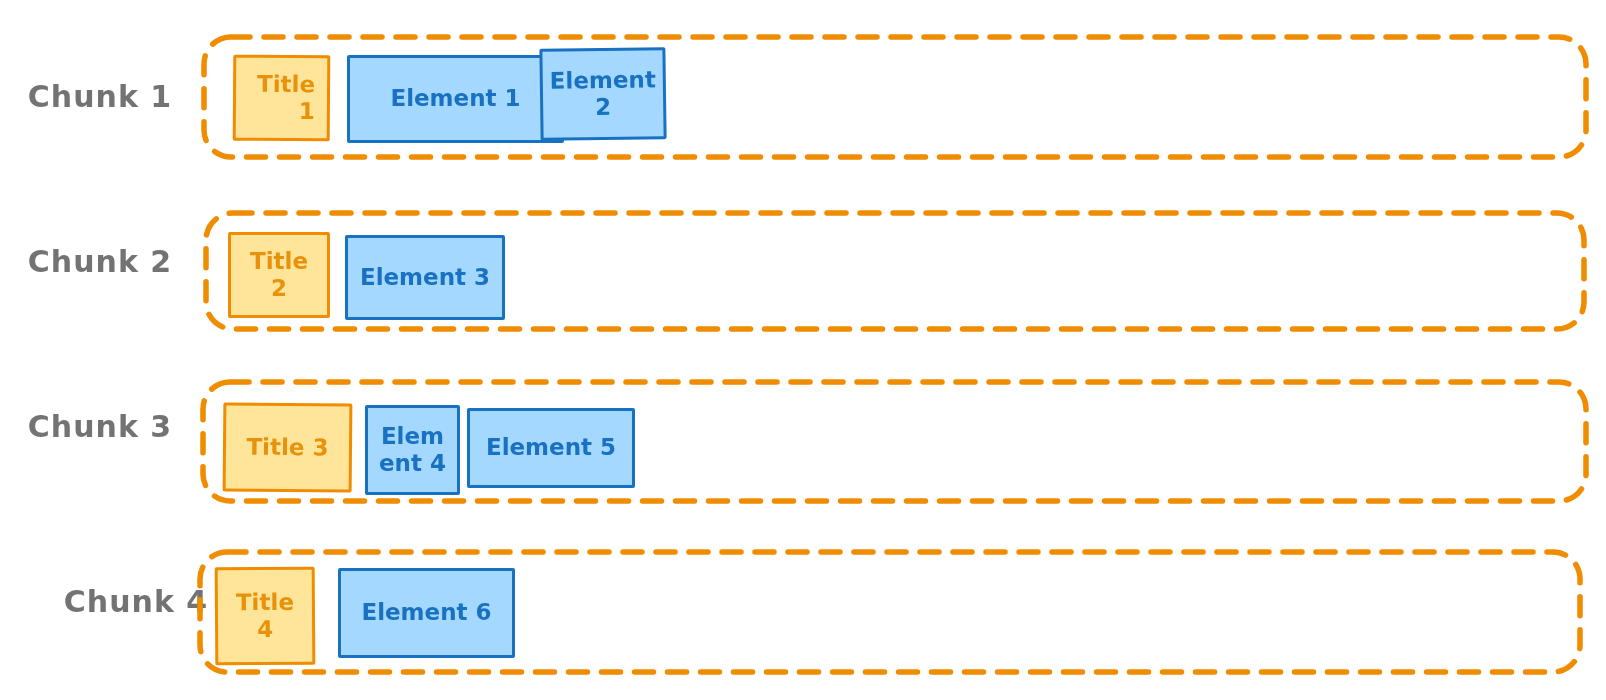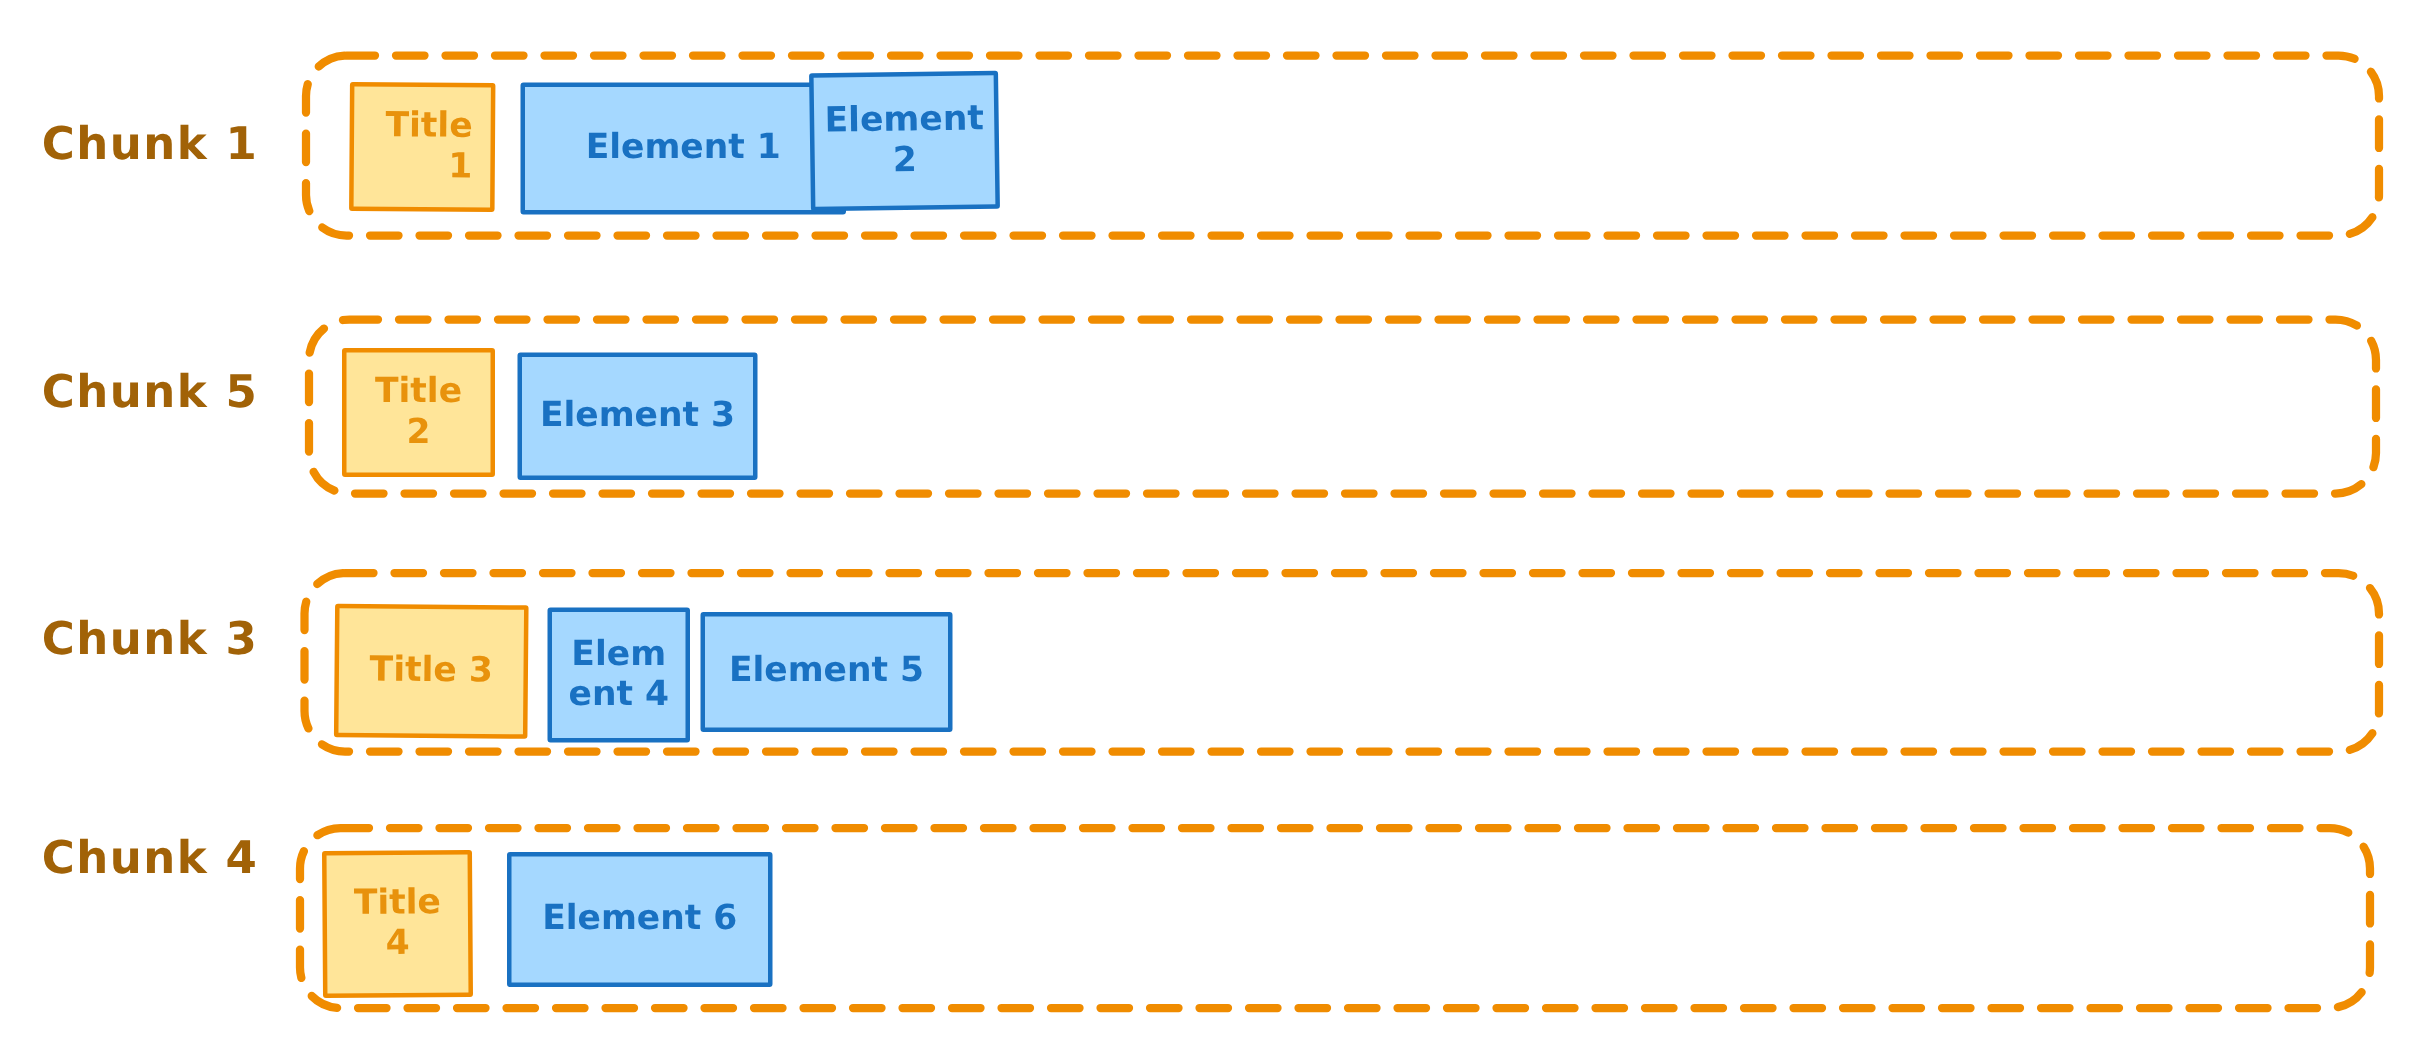--- a/index.html
+++ b/index.html
@@ -14,26 +14,26 @@
 
   
   .chunk-label {
     position: absolute;
     left: 25px;
     width: 150px;
     text-align: center;
     font-size: 30px;
     font-weight: 700;
     letter-spacing: 1px;
-    color: #a16207;
+    color: #737373;
   }
   .lbl1 { top: 79px; }
   .lbl2 { top: 244px; }
   .lbl3 { top: 409px; }
-  .lbl4 { top: 555px; }
+  .lbl4 { top: 584px; margin-left: 36px; }
 
   
   .chunk { position: absolute; }
   .chunk svg { position: absolute; left: 0; top: 0; }
   .chunk1 { left: 200px; top: 33px;  width: 1390px; height: 128px; }
   .chunk2 { left: 202px; top: 209px; width: 1386px; height: 124px; }
   .chunk3 { left: 199px; top: 378px; width: 1391px; height: 127px; }
   .chunk4 { left: 196px; top: 548px; width: 1388px; height: 128px; }
 
   
@@ -76,21 +76,21 @@
   
   .t4 { left: 19px;  top: 19px; width: 100px; height: 98px; padding: 0 13px; transform: rotate(-0.4deg); }
   .e6 { left: 142px; top: 20px; width: 177px; height: 90px; }
 </style>
 </head>
 <body>
 
 <div class="canvas">
 
   <div class="chunk-label lbl1">Chunk 1</div>
-  <div class="chunk-label lbl2">Chunk 5</div>
+  <div class="chunk-label lbl2">Chunk 2</div>
   <div class="chunk-label lbl3">Chunk 3</div>
   <div class="chunk-label lbl4">Chunk 4</div>
 
   <div class="chunk chunk1">
     <svg width="1390" height="128">
       <rect x="4" y="4" width="1382" height="120" rx="27" ry="27" fill="none" stroke="#f08c00" stroke-width="5.5" stroke-dasharray="19 14" stroke-linecap="round"></rect>
     </svg>
     <div class="box title-box t1">Title 1</div>
     <div class="box element-box e1">Element 1</div>
     <div class="box element-box e2 wrap-tight">Element 2</div>

